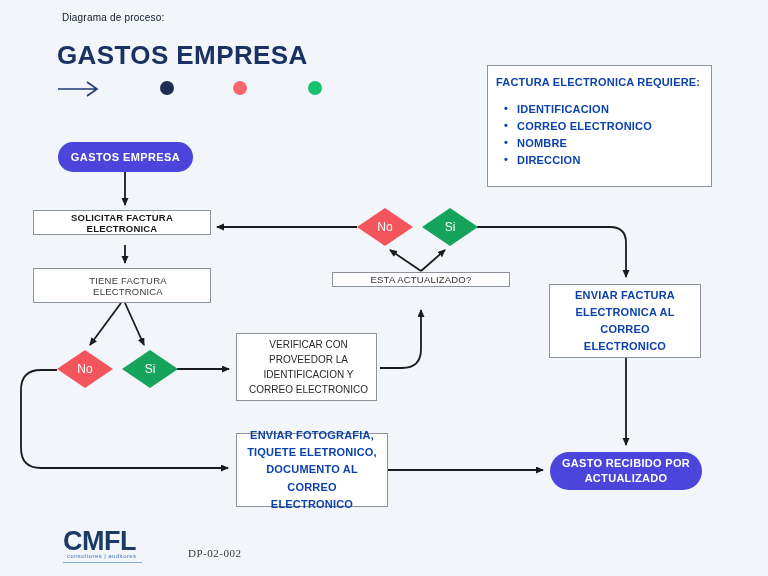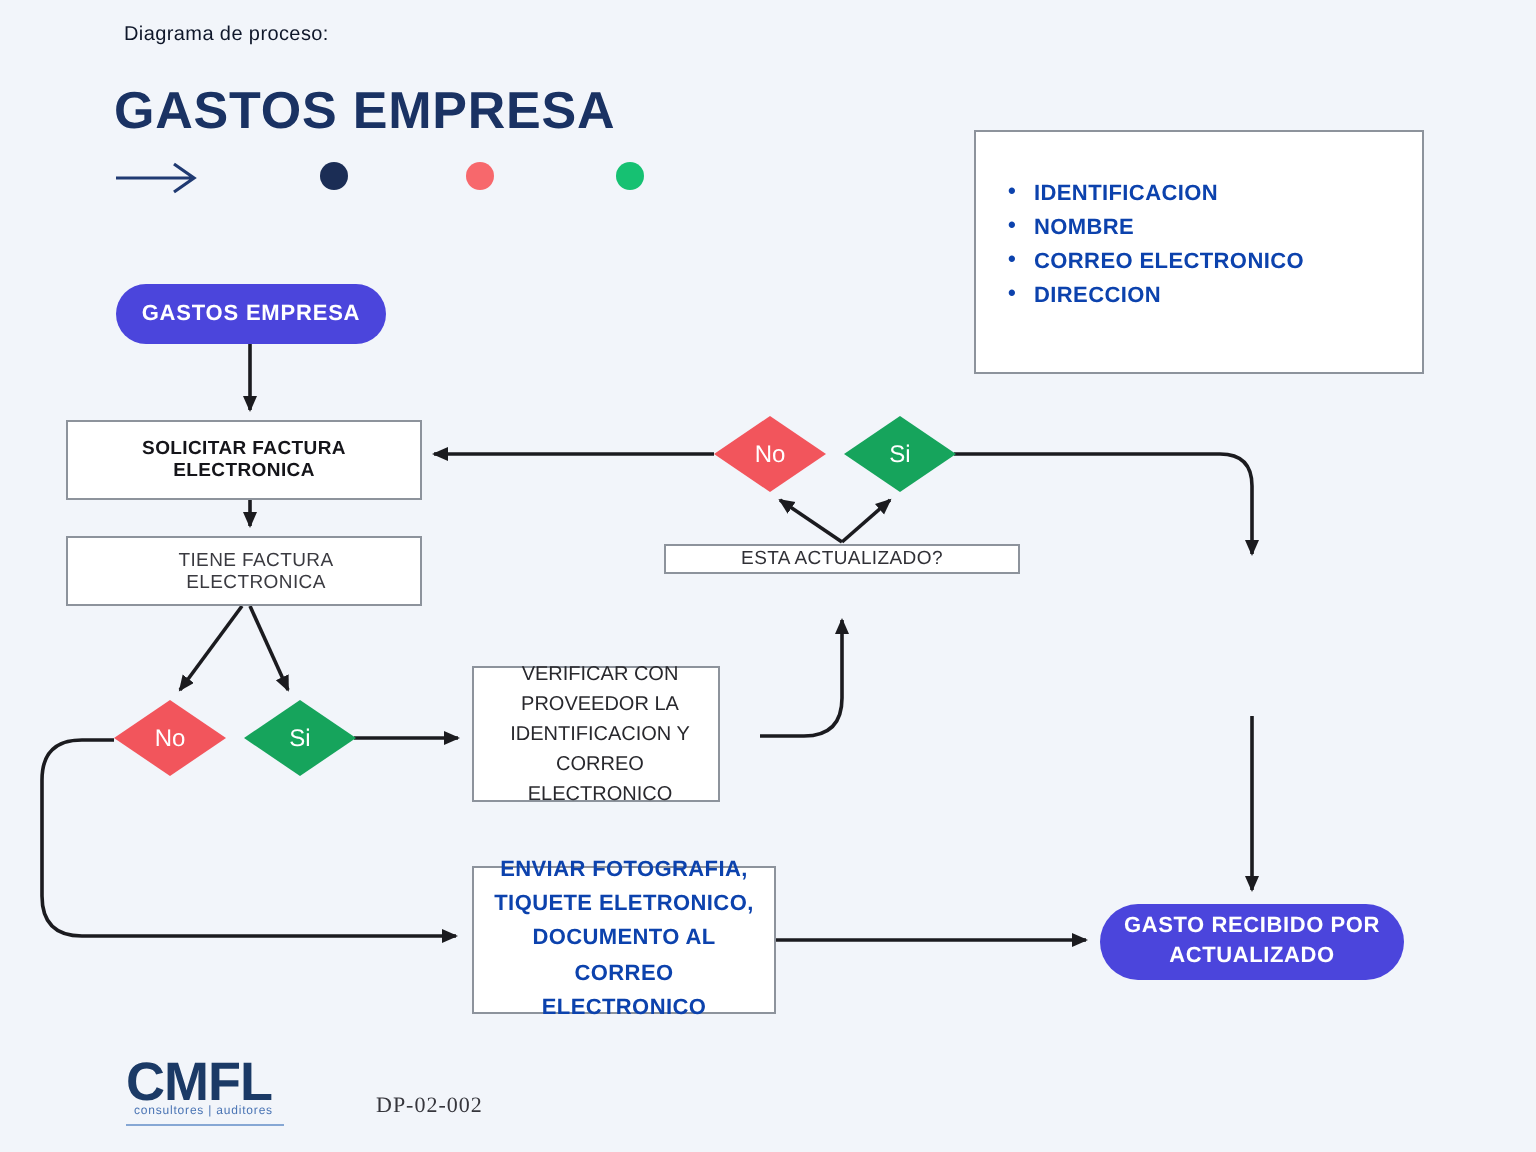--- a/index.html
+++ b/index.html
@@ -32,23 +32,23 @@
 
   
   .wires{position:absolute;left:0;top:0;width:768px;height:576px;pointer-events:none;z-index:1;}
 
   
   .node{position:absolute;z-index:2;display:flex;align-items:center;justify-content:center;text-align:center;}
   .pill{background:var(--accent-purple);color:#fff;font-weight:bold;border-radius:16px;}
   .pill-start{left:58px;top:142px;width:135px;height:30px;font-size:11px;letter-spacing:.4px;}
   .pill-end{left:550px;top:452px;width:152px;height:38px;border-radius:19px;font-size:11px;line-height:1.35;letter-spacing:.3px;padding:0 10px;}
   .rect{background:#fff;border:1px solid var(--box-border);padding:4px 8px;}
-  .rect-bold-dark{left:33px;top:210px;width:178px;height:40px;font-size:9.5px;font-weight:bold;color:#15151a;letter-spacing:.2px;text-align:center;}
+  .rect-bold-dark{left:33px;top:210px;width:178px;height:25px;font-size:9.5px;font-weight:bold;color:#15151a;letter-spacing:.2px;text-align:center;}
   .rect-tiene{left:33px;top:268px;width:178px;height:35px;font-size:9.5px;color:#3a3a40;letter-spacing:.2px;padding-left:20px;}
-  .rect-verificar{left:236px;top:333px;width:124px;height:68px;font-size:10px;color:#28282d;line-height:1.5;padding-left:12px;}
+  .rect-verificar{left:236px;top:333px;width:141px;height:68px;font-size:10px;color:#28282d;line-height:1.5;padding-left:12px;}
   .rect-esta{left:332px;top:272px;width:178px;height:15px;font-size:9.5px;color:#303036;letter-spacing:.2px;}
   .rect-blue{font-size:11px;font-weight:bold;color:var(--text-blue);line-height:1.55;letter-spacing:.2px;}
   .rect-enviar-factura{left:549px;top:284px;width:152px;height:74px;}
   .rect-enviar-foto{left:236px;top:433px;width:152px;height:74px;text-align:center;}
   .diamond{width:56px;height:38px;color:#fff;font-weight:normal;font-size:12px;clip-path:polygon(50% 0,100% 50%,50% 100%,0 50%);}
   .d-red{background:var(--decision-red);}
   .d-green{background:var(--decision-green);}
   .d-no-bottom{left:57px;top:350px;}
   .d-si-bottom{left:122px;top:350px;}
   .d-no-top{left:357px;top:208px;}
@@ -67,24 +67,25 @@
   <div class="kicker">Diagrama de proceso:</div>
   <div class="title">GASTOS EMPRESA</div>
   <svg class="hdr-arrow" width="48" height="18" viewBox="0 0 48 18">
     <path d="M1 9 H39 M30 2 L40 9 L30 16" fill="none" stroke="#203a72" stroke-width="1.6"></path>
   </svg>
   <span class="dot" style="left: 160px; background: rgb(27, 45, 85);"></span>
   <span class="dot" style="left: 233px; background: rgb(247, 104, 108);"></span>
   <span class="dot" style="left: 308px; background: rgb(22, 193, 114);"></span>
 
   <div class="info-box">
+    <div class="info-title">FACTURA ELECTRONICA REQUIERE:</div>
     <ul class="info-list">
       <li class="info-item">IDENTIFICACION</li>
+      <li class="info-item">CORREO ELECTRONICO</li>
       <li class="info-item">NOMBRE</li>
-      <li class="info-item">CORREO ELECTRONICO</li>
       <li class="info-item">DIRECCION</li>
     </ul>
   </div>
 
   <svg class="wires" viewBox="0 0 768 576">
     <defs>
       <marker id="ah" markerWidth="9" markerHeight="8" refX="7" refY="3.5" orient="auto" markerUnits="userSpaceOnUse">
         <path d="M0,0 L8,3.5 L0,7 Z" fill="#1b1b1f"></path>
       </marker>
     </defs>
@@ -107,20 +108,21 @@
 
   <div class="node pill pill-start">GASTOS EMPRESA</div>
   <div class="node rect rect-bold-dark">SOLICITAR FACTURA ELECTRONICA</div>
   <div class="node rect rect-tiene">TIENE FACTURA ELECTRONICA</div>
   <div class="node diamond d-red d-no-bottom">No</div>
   <div class="node diamond d-green d-si-bottom">Si</div>
   <div class="node rect rect-verificar">VERIFICAR CON PROVEEDOR LA IDENTIFICACION Y CORREO ELECTRONICO</div>
   <div class="node rect rect-esta">ESTA ACTUALIZADO?</div>
   <div class="node diamond d-red d-no-top">No</div>
   <div class="node diamond d-green d-si-top">Si</div>
+  <div class="node rect rect-blue rect-enviar-factura">ENVIAR FACTURA ELECTRONICA AL CORREO ELECTRONICO</div>
   <div class="node rect rect-blue rect-enviar-foto">ENVIAR FOTOGRAFIA, TIQUETE ELETRONICO, DOCUMENTO AL CORREO ELECTRONICO</div>
   <div class="node pill pill-end">GASTO RECIBIDO POR ACTUALIZADO</div>
 
   <div class="logo">CMFL</div>
   <div class="logo-sub">consultores | auditores</div>
   <div class="doc-code">DP-02-002</div>
 
 </div>
 
 </body></html>

